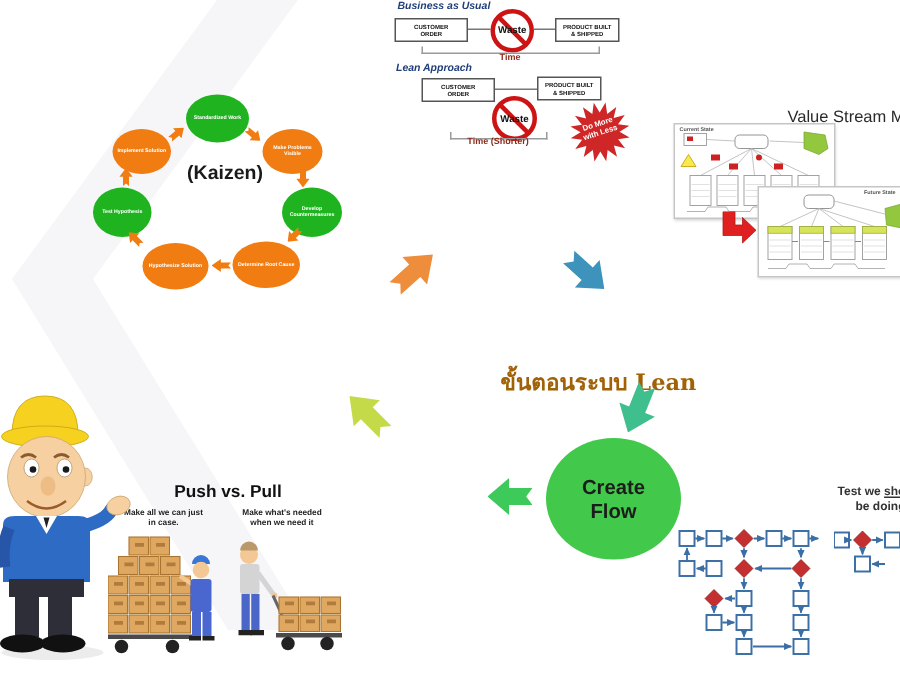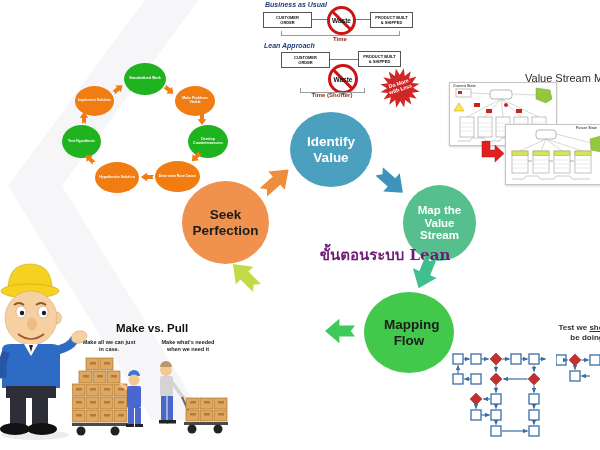--- a/index.html
+++ b/index.html
@@ -31,20 +31,21 @@
 <body>
 
 <div id="stage">
 
   <svg class="abs" style="left:0;top:0;" width="600" height="450">
     <polygon points="152,-10 206,-10 62,186 206,420 152,420 8,186" fill="#f6f6f8"></polygon>
   </svg>
 
   <div class="abs" style="left:0;top:0;width:260px;height:220px;">
     <div class="abs" style="left:88px;top:108px;width:124px;text-align:center;font-size:13px;font-weight:600;color:#1a1a1a;line-height:1.08;">
+      <div>(Kaizen)</div>
     </div>
 
     <div class="ellipse" style="left: 124px; top: 63px; width: 42px; height: 32px; background-color: rgb(31, 180, 31);">
         <span>Standardized Work</span>
       </div>
     <div class="ellipse" style="left: 175px; top: 86px; width: 40px; height: 30px; background-color: rgb(240, 124, 18);">
         <span>Make Problems Visible</span>
       </div>
     <div class="ellipse" style="left: 188px; top: 125px; width: 40px; height: 33px; background-color: rgb(31, 180, 31);">
         <span>Develop Countermeasures</span>
@@ -208,43 +209,34 @@
       </g>
       <g stroke="#888" stroke-width="0.7">
         <line x1="22" y1="36" x2="26" y2="36"></line>
           <line x1="43" y1="36" x2="47" y2="36"></line>
           <line x1="64" y1="36" x2="68" y2="36"></line>
       </g>
       <path d="M6,54 L18,54 L20,51 L32,51 L34,54 L48,54 L50,51 L64,51 L66,54 L84,54" fill="none" stroke="#999" stroke-width="0.5"></path>
     </svg>
   </div>
 
-  <div class="circle" style="left: 290px; top: 112px; width: 82px; height: 75px; font-size: 13.5px; background-color: rgb(75, 160, 192); color: rgb(255, 255, 255);">
-    <span style="width:58px;">Identify Value</span>
-  </div>
-  <div class="circle" style="left: 403px; top: 185px; width: 73px; height: 76px; font-size: 11.5px; background-color: rgb(86, 191, 142); color: rgb(255, 255, 255);">
-    <span style="width:50px;">Map the Value Stream</span>
-  </div>
   <div class="circle" style="left: 364px; top: 292px; width: 90px; height: 81px; font-size: 13.5px; background-color: rgb(66, 200, 75); color: rgb(28, 28, 28);">
-    <span style="width:50px;">Mapping Flow</span>
-  </div>
-  <div class="circle" style="left: 182px; top: 181px; width: 87px; height: 83px; font-size: 13.5px; background-color: rgb(240, 145, 78); color: rgb(28, 28, 28);">
-    <span style="width:70px;">Seek Perfection</span>
-  </div>
-
-  <div class="abs" style="left:318px;top:243px;width:134px;text-align:center;font-size:15px;font-weight:700;color:#701a75;font-family:'DejaVu Serif','Liberation Serif',serif;">ขั้นตอนระบบ Lean</div>
+    <span style="width:50px;">Create Flow</span>
+  </div>
+
+  <div class="abs" style="left:332px;top:243px;width:134px;text-align:center;font-size:15px;font-weight:700;color:#a16207;font-family:'DejaVu Serif','Liberation Serif',serif;">ขั้นตอนระบบ Lean</div>
 
   <div class="barrow" style="left: 259px; top: 167px; width: 34px; height: 28px; transform: rotate(-42deg); background-color: rgb(238, 142, 60);"></div>
   <div class="barrow" style="left: 375px; top: 168px; width: 32px; height: 28px; transform: rotate(42deg); background-color: rgb(62, 147, 188);"></div>
   <div class="barrow" style="left: 408px; top: 258px; width: 34px; height: 29px; transform: rotate(112deg); background-color: rgb(62, 191, 141);"></div>
   <div class="barrow" style="left: 325px; top: 317px; width: 30px; height: 28px; transform: rotate(180deg); background-color: rgb(62, 202, 90);"></div>
   <div class="barrow" style="left: 228px; top: 262px; width: 34px; height: 28px; transform: rotate(-135deg); background-color: rgb(196, 218, 72);"></div>
 
   <div class="abs" style="left:70px;top:315px;width:170px;height:130px;">
-    <div class="abs" style="left:42px;top:7px;width:80px;text-align:center;font-size:11.5px;font-weight:700;color:#111;">Make vs. Pull</div>
+    <div class="abs" style="left:42px;top:7px;width:80px;text-align:center;font-size:11.5px;font-weight:700;color:#111;">Push vs. Pull</div>
     <div class="capt" style="left:10px;top:24px;width:58px;">Make all we can just in case.</div>
     <div class="capt" style="left:86px;top:24px;width:64px;">Make what's needed when we need it</div>
 
     <svg class="abs" width="74" height="84" viewBox="0 0 74 84" style="left:2px;top:41px;">
       <g fill="#dfa75f" stroke="#a9742f" stroke-width="0.7">
         <rect x="14" y="2" width="13" height="12"></rect>
           <rect x="28" y="2" width="13" height="12"></rect>
         <rect x="7" y="15" width="13" height="12"></rect>
           <rect x="21" y="15" width="13" height="12"></rect>
           <rect x="35" y="15" width="13" height="12"></rect>

